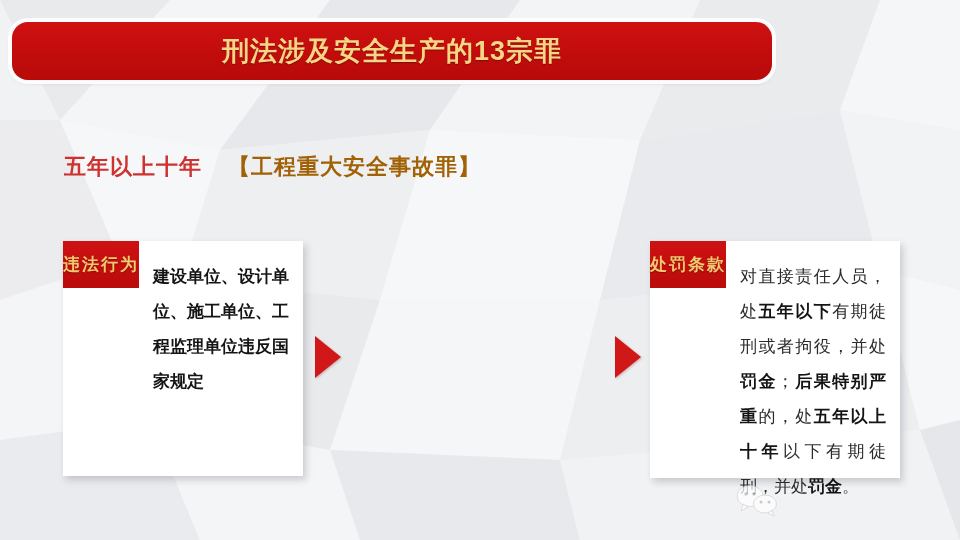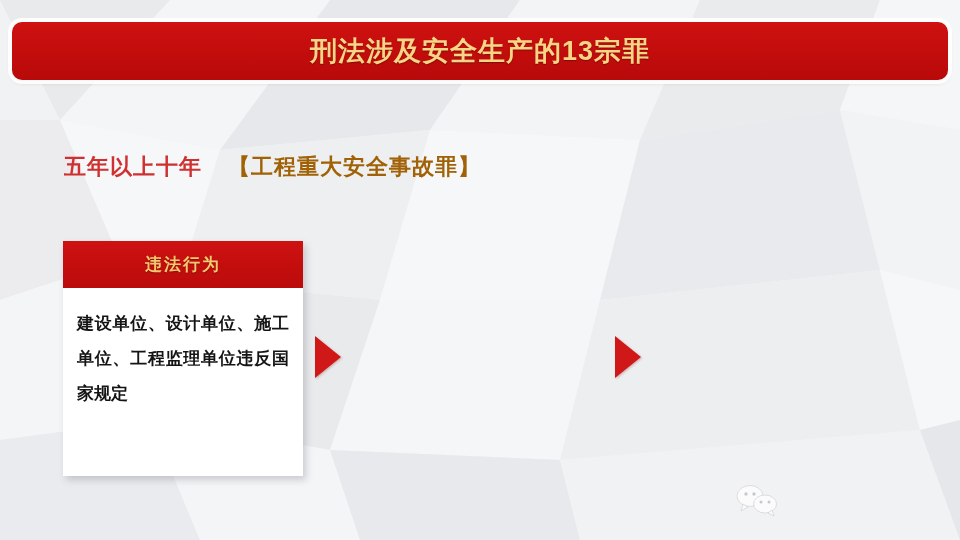--- a/index.html
+++ b/index.html
@@ -16,23 +16,23 @@
   }
   
   #bg-poly {
     position: absolute; inset: 0;
     width: 960px; height: 540px;
   }
   
   #title-bar {
     position: absolute;
     left: 12px; top: 22px;
-    width: 936px; height: 58px;
+    width: 760px; height: 58px;
     background: linear-gradient(180deg, #cf1111 0%, #c20c0c 55%, #b80a0a 100%);
-    border-radius: 10px;
+    border-radius: 16px;
     box-shadow: 0 0 0 4px rgba(255,255,255,0.92), 0 2px 5px rgba(120,20,20,0.28);
     display: flex; align-items: center; justify-content: center; text-align: center;
   }
   #title-text {
     color: #f6d585;
     font-size: 27px;
     font-weight: bold;
     letter-spacing: 1px;
     text-shadow: 0 1px 1px rgba(90,10,10,0.55);
     white-space: nowrap;
@@ -48,21 +48,21 @@
     white-space: nowrap;
   }
   #subtitle .art { color: #cf3030; }
   #subtitle .crime { color: #a16207; margin-left: 26px; }
   
   .card {
     position: absolute;
     top: 241px;
     background: #ffffff;
     box-shadow: 3px 4px 7px rgba(110,110,118,0.30);
-    display: flex; flex-direction: column;
+    display: flex; flex-direction: row;
   }
   #card-1 { left: 63px;  width: 240px; height: 235px; }
   #card-2 { left: 362px; width: 240px; height: 235px; }
   #card-3 { left: 650px; width: 250px; height: 237px; }
 
   .card-head {
     height: 47px;
     background: linear-gradient(180deg, #ce1212 0%, #c20d0d 60%, #bb0b0b 100%);
     display: flex; align-items: center; justify-content: center;
     flex: 0 0 auto;
@@ -160,20 +160,26 @@
       <span class="card-head-text">违法行为</span>
     </div>
     <div class="card-body"><b>建设单位、设计单位、施工单位、工程监理单位违反国家规定</b></div>
   </div>
 
   <div class="arrow" id="arrow-1"></div>
 
 
   <div class="arrow" id="arrow-2"></div>
 
+  <div class="card" id="card-3">
+    <div class="card-head">
+      <span class="card-head-text">处罚条款</span>
+    </div>
+    <div class="card-body"><span class="reg">对直接责任人员，处</span><b>五年以下</b><span class="reg">有期徒刑或者拘役，并处</span><b>罚金</b><span class="reg">；</span><b>后果特别严重</b><span class="reg">的，处</span><b>五年以上十年</b><span class="reg">以下有期徒刑，并处</span><b>罚金</b><span class="reg">。</span></div>
+  </div>
 
   <div id="watermark">
     <svg id="wechat-icon" viewBox="0 0 44 34">
       <g fill="#ffffff" stroke="#c9cacd" stroke-width="0.8">
         <ellipse cx="15" cy="13" rx="13" ry="10.5"></ellipse>
         <polygon points="8,21 6,28 13,24"></polygon>
         <ellipse cx="30" cy="21" rx="11.5" ry="9"></ellipse>
         <polygon points="37,27 39,33 33,30"></polygon>
       </g>
       <g fill="#b9babe">

